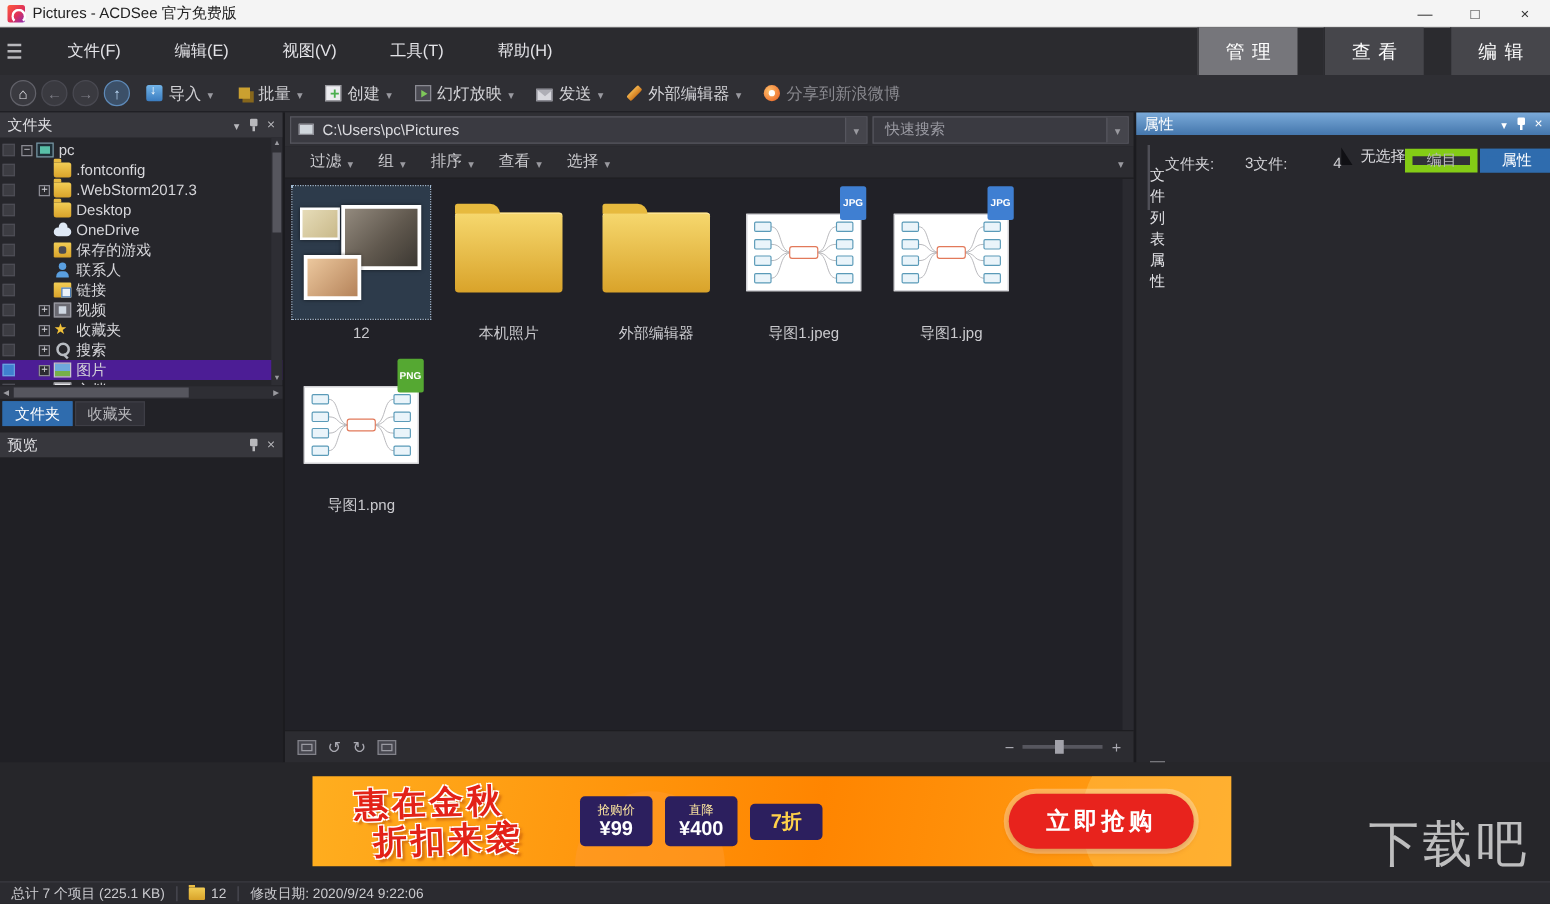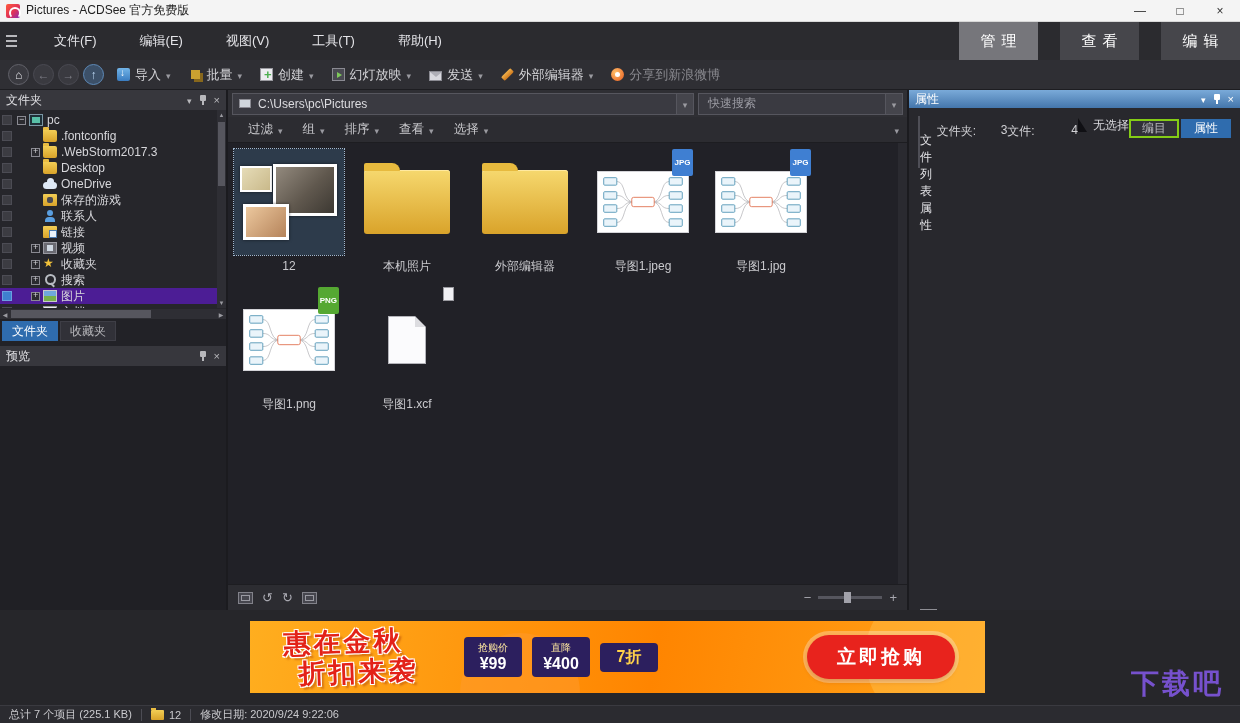--- a/index.html
+++ b/index.html
@@ -213,21 +213,21 @@
   .props-box { height:52px; flex:none; background:#1d1d22; border:1px solid #4f4f57; }
   .props-section-title { margin-top:16px; padding-bottom:4px; color:#e2e2e6; font-size:12px;
                          border-bottom:1px solid #8e8e94; }
   .prop-row { display:flex; margin-top:7px; color:#d2d2d6; }
   .prop-label { width:64px; }
   .props-spacer { flex:1; }
   .no-selection { height:18px; flex:none; display:flex; align-items:center; gap:6px; color:#dadade; }
   .notch { width:0; height:0; border-left:9px solid #101014; border-top:14px solid transparent; }
   .props-tabs { height:26px; flex:none; display:flex; gap:2px; padding:3px 0 4px; }
   .props-tab { padding:0 11px; display:flex; align-items:center; font-size:12px; color:#b8b8bc;
-               background:#313138; border:2px solid #84cc16; }
+               background:#313138; border:6px solid #84cc16; }
   .props-tab.active { background:#2f6cae; color:#fff; border-color:#2f6cae; }
 
   
   .ad-strip { height:95px; position:relative; background:#26262a; }
   .ad-banner { position:absolute; left:250px; top:11px; width:735px; height:72px; overflow:hidden;
                background:linear-gradient(100deg,#ffae1f,#ff8500 55%,#ffa31a);
                display:flex; align-items:center; }
   .ad-banner::before { content:""; position:absolute; right:-30px; top:-40px; width:150px; height:150px;
                background:#ffc24d; border-radius:50%; opacity:.45; }
   .ad-banner::after { content:""; position:absolute; left:210px; bottom:-60px; width:120px; height:120px;
@@ -239,22 +239,22 @@
   .ad-t2 { margin-left:14px; }
   .ad-offers { display:flex; align-items:center; gap:10px; margin-left:46px; position:relative; z-index:1; }
   .offer { background:#2c1f5e; border-radius:4px; padding:4px 10px; display:flex; flex-direction:column;
            align-items:center; min-width:58px; }
   .o-label { font-size:10px; color:#ffe9a0; }
   .o-val { font-size:16px; font-weight:bold; color:#fff; }
   .o-big { font-size:16px; font-weight:bold; color:#ffd24a; }
   .ad-cta { margin-left:auto; margin-right:30px; position:relative; z-index:1; background:#e8231d;
             color:#fff; font-size:19px; font-weight:bold; letter-spacing:3px; padding:9px 30px;
             border-radius:24px; box-shadow:0 0 0 4px rgba(255,255,255,.3), 0 2px 5px rgba(120,20,0,.4); }
-  .watermark { position:absolute; right:16px; bottom:2px; font-size:28px; font-weight:bold;
-               color:#8b5cf6; opacity:.8; letter-spacing:3px; }
+  .watermark { position:absolute; right:16px; bottom:2px; font-size:40px; font-weight:normal;
+               color:#e5e5e5; opacity:.8; letter-spacing:3px; }
 
   
   .statusbar { height:18px; background:#2b2b30; border-top:1px solid #3a3a40; display:flex;
                align-items:center; padding:0 9px; gap:9px; color:#cacace; font-size:11px;
                position:relative; z-index:5; }
   .sb-sep { width:1px; height:12px; background:#4c4c54; }
   .sb-folder { display:flex; align-items:center; gap:5px; }
   .mini-folder { width:13px; height:10px; background:linear-gradient(#f2cd55,#d9a32a);
                  border-radius:1px; position:relative; }
   .mini-folder::before { content:""; position:absolute; top:-2px; left:0; width:5px; height:2px; background:#e9bc42; }
@@ -673,29 +673,20 @@
                   <rect x="74" y="34" width="14" height="8" rx="1"></rect>
                   <rect x="74" y="49" width="14" height="8" rx="1"></rect>
                 </g>
               </svg>
             </div>
 
           </div>
           <div class="tile-label">导图1.png</div>
         </div>
 
-        <div class="tile doc">
-          <div class="thumb">
-
-            <span class="corner-page"></span>
-
-            <div class="vis vis-doc"></div>
-          </div>
-          <div class="tile-label">导图1.xcf</div>
-        </div>
 
       <div class="grid-vscroll"></div>
     </div>
     <div class="browser-footer">
       <span class="f-box"></span>
       <span class="f-glyph">↺</span>
       <span class="f-glyph">↻</span>
       <span class="f-box"></span>
       <span class="zoom">
         <span class="z-btn">−</span>

